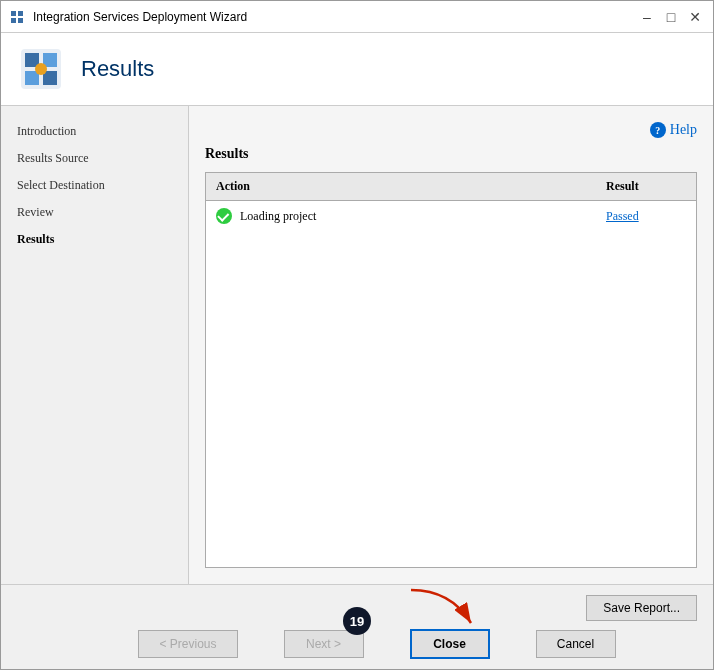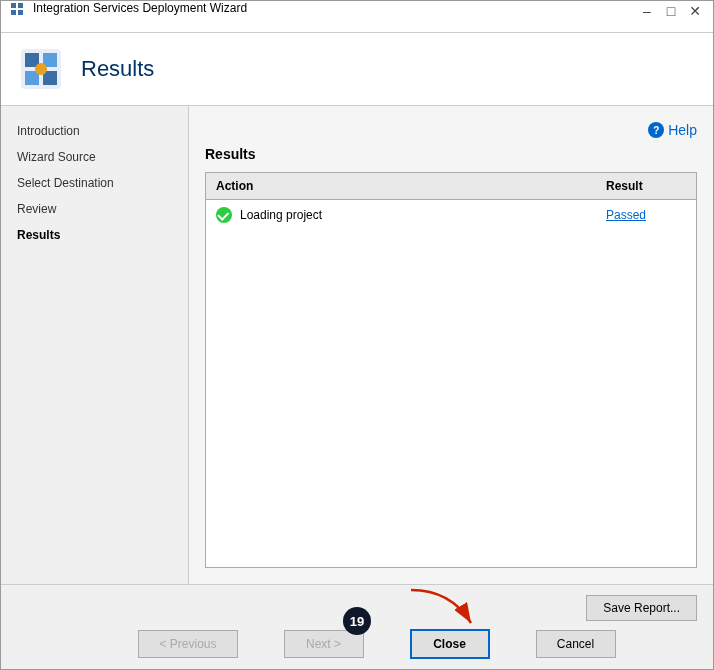--- a/index.html
+++ b/index.html
@@ -20,21 +20,21 @@
       background: #f0f0f0;
       border: 1px solid #999;
       display: flex;
       flex-direction: column;
     }
 
     .title-bar {
       background: #fff;
       height: 32px;
       display: flex;
-      align-items: flex-start;
+      align-items: center;
       padding: 0 8px;
       border-bottom: 1px solid #ccc;
       flex-shrink: 0;
     }
     .title-bar-icon {
       width: 16px;
       height: 16px;
       margin-right: 8px;
       flex-shrink: 0;
     }
@@ -79,20 +79,21 @@
       font-size: 22px;
       font-weight: 300;
       color: #003366;
     }
 
     
     .main {
       display: flex;
       flex: 1;
       overflow: hidden;
+      font-family: Liberation Serif, serif;
     }
 
     
     .sidebar {
       width: 188px;
       background: #f0f0f0;
       padding: 12px 0;
       border-right: 1px solid #ccc;
       flex-shrink: 0;
     }
@@ -325,21 +326,21 @@
     <span class="header-title">Results</span>
   </div>
 
   <div class="main">
 
     <div class="sidebar">
       <div class="sidebar-item">
         <span>Introduction</span>
       </div>
       <div class="sidebar-item">
-        <span>Wizard Source</span>
+        <span>Results Source</span>
       </div>
       <div class="sidebar-item">
         <span>Select Destination</span>
       </div>
       <div class="sidebar-item">
         <span>Review</span>
       </div>
       <div class="sidebar-item active">
         <span>Results</span>
       </div>

